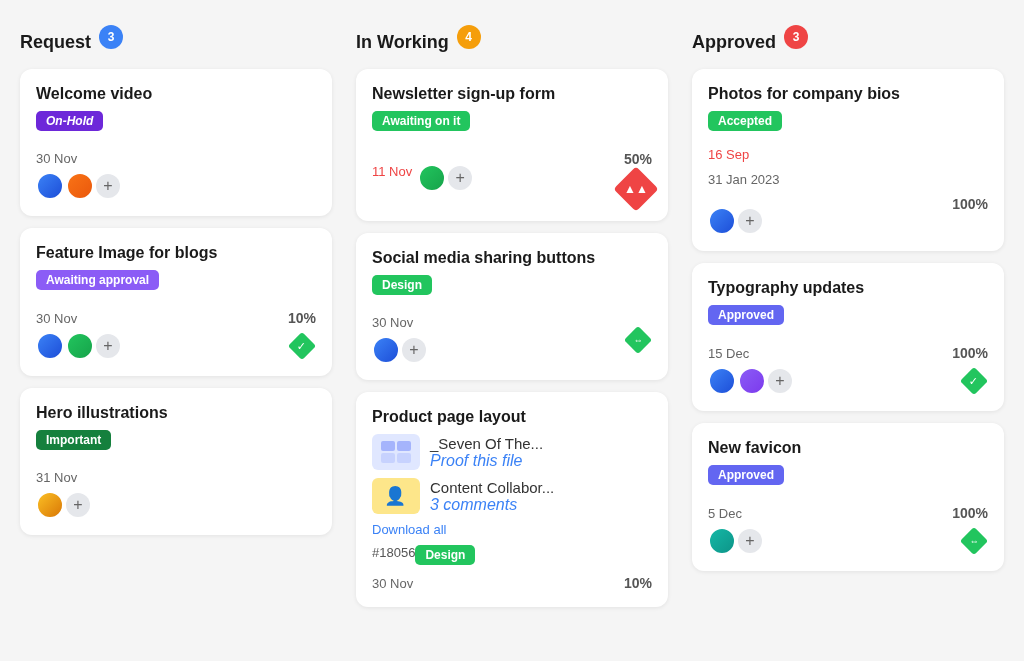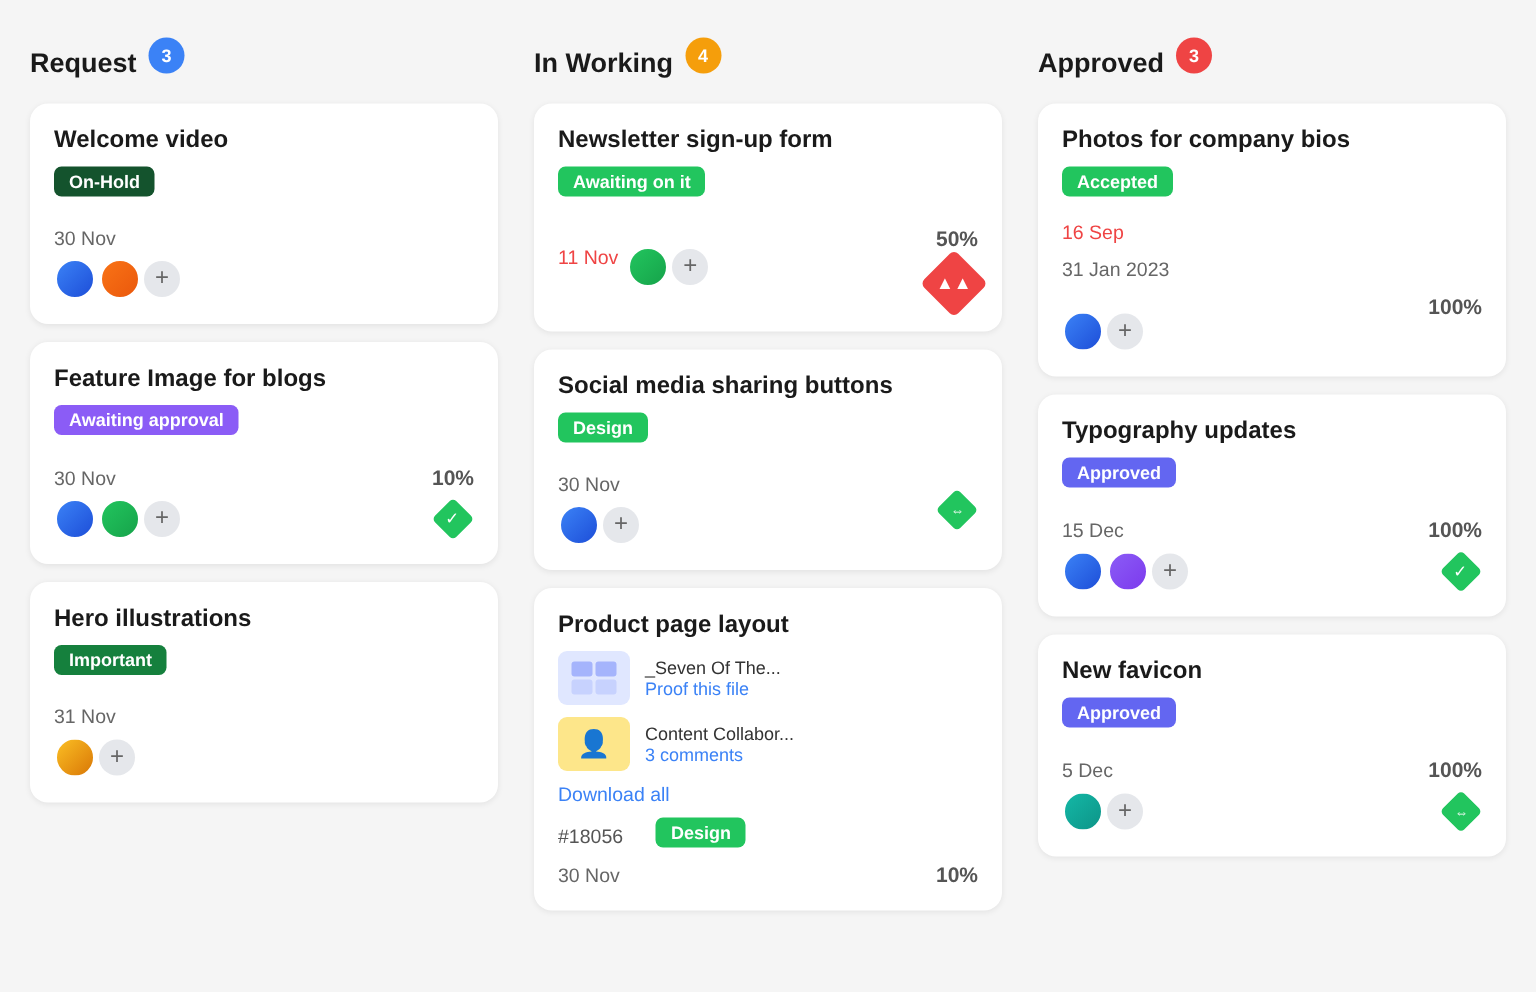--- a/index.html
+++ b/index.html
@@ -56,21 +56,21 @@
       margin-bottom: 8px;
     }
     .tag {
       display: inline-block;
       padding: 3px 10px;
       border-radius: 5px;
       font-size: 12px;
       font-weight: 600;
       margin-bottom: 10px;
     }
-    .tag-onhold { background: #14532d; color: white; }
+    .tag-onhold { background: #6d28d9; color: white; font-style: italic; }
     .tag-awaiting { background: #8b5cf6; color: white; }
     .tag-important { background: #15803d; color: white; }
     .tag-working { background: #22c55e; color: white; }
     .tag-design { background: #22c55e; color: white; }
     .tag-accepted { background: #22c55e; color: white; }
     .tag-approved { background: #6366f1; color: white; }
     .card-date {
       font-size: 13px;
       color: #666;
     }
@@ -170,40 +170,41 @@
       border-radius: 6px;
       display: flex;
       align-items: center;
       justify-content: center;
       font-size: 10px;
       color: #6366f1;
       overflow: hidden;
       flex-shrink: 0;
     }
     .file-info .file-name {
-      font-size: 12px;
+      font-size: 15px;
       font-weight: 500;
       color: #333;
     }
     .file-info .file-action {
-      font-size: 12px;
+      font-size: 16px;
       color: #3b82f6;
       cursor: pointer;
+      font-style: italic;
     }
     .download-all {
       font-size: 13px;
       color: #3b82f6;
       cursor: pointer;
       margin-bottom: 8px;
       display: block;
     }
     .hash-tag {
       display: flex;
-      align-items: flex-end;
-      gap: 22px;
+      align-items: flex-start;
+      gap: 0;
       font-size: 13px;
       color: #555;
     }
   </style>
 </head>
 <body>
 
 <div class="board">
 
   <div>

